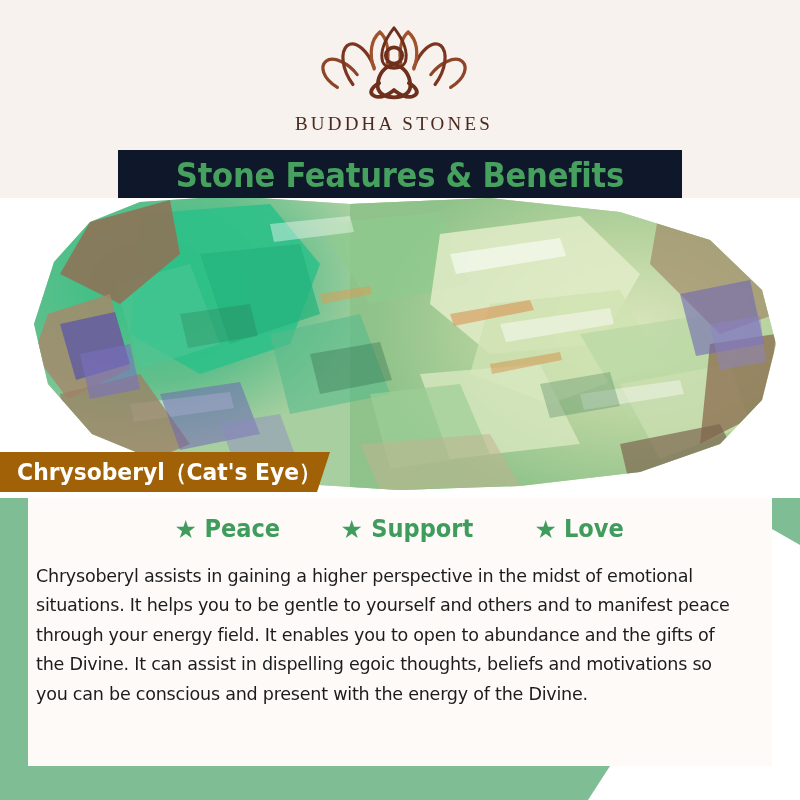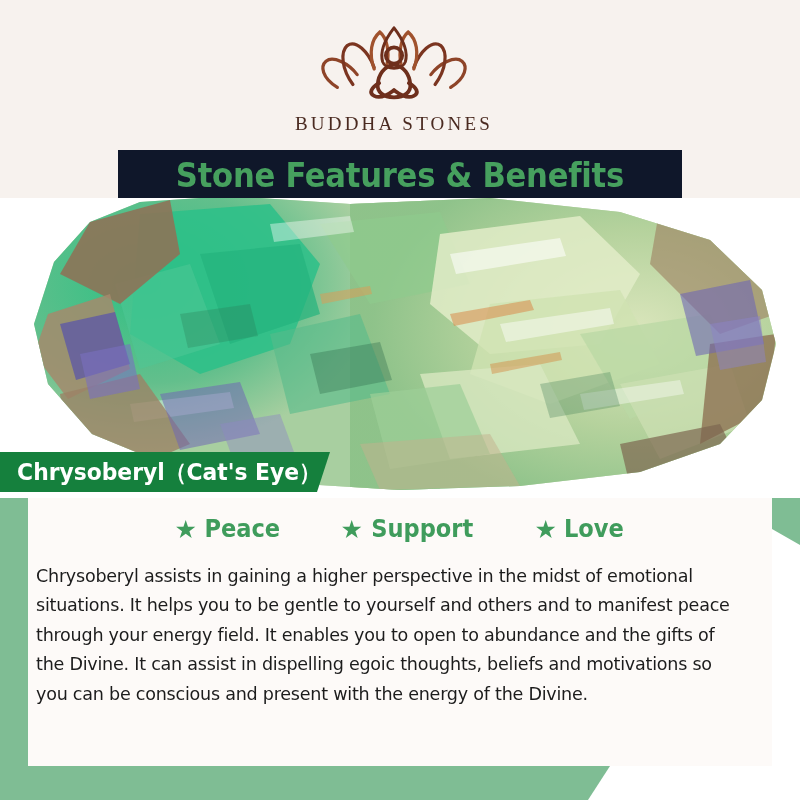--- a/index.html
+++ b/index.html
@@ -69,21 +69,21 @@
   
   #photo-area {
     position:absolute; top:198px; left:0; right:0; height:300px;
     background:#ffffff; overflow:hidden;
   }
   #stone-svg { position:absolute; top:-4px; left:20px; width:770px; height:300px; }
 
   
   #stone-label {
     position:absolute; top:452px; left:0; width:330px; height:40px;
-    background:#15803d;
+    background:#a16207;
     clip-path: polygon(0 0, 100% 0, calc(100% - 13px) 100%, 0 100%);
     display:flex; align-items:center;
   }
   #stone-label-text {
     color:#ffffff;
     font-family:"DejaVu Sans", sans-serif;
     font-weight:bold;
     font-size:23px;
     padding-left:18px;
     transform:scaleX(0.95);

